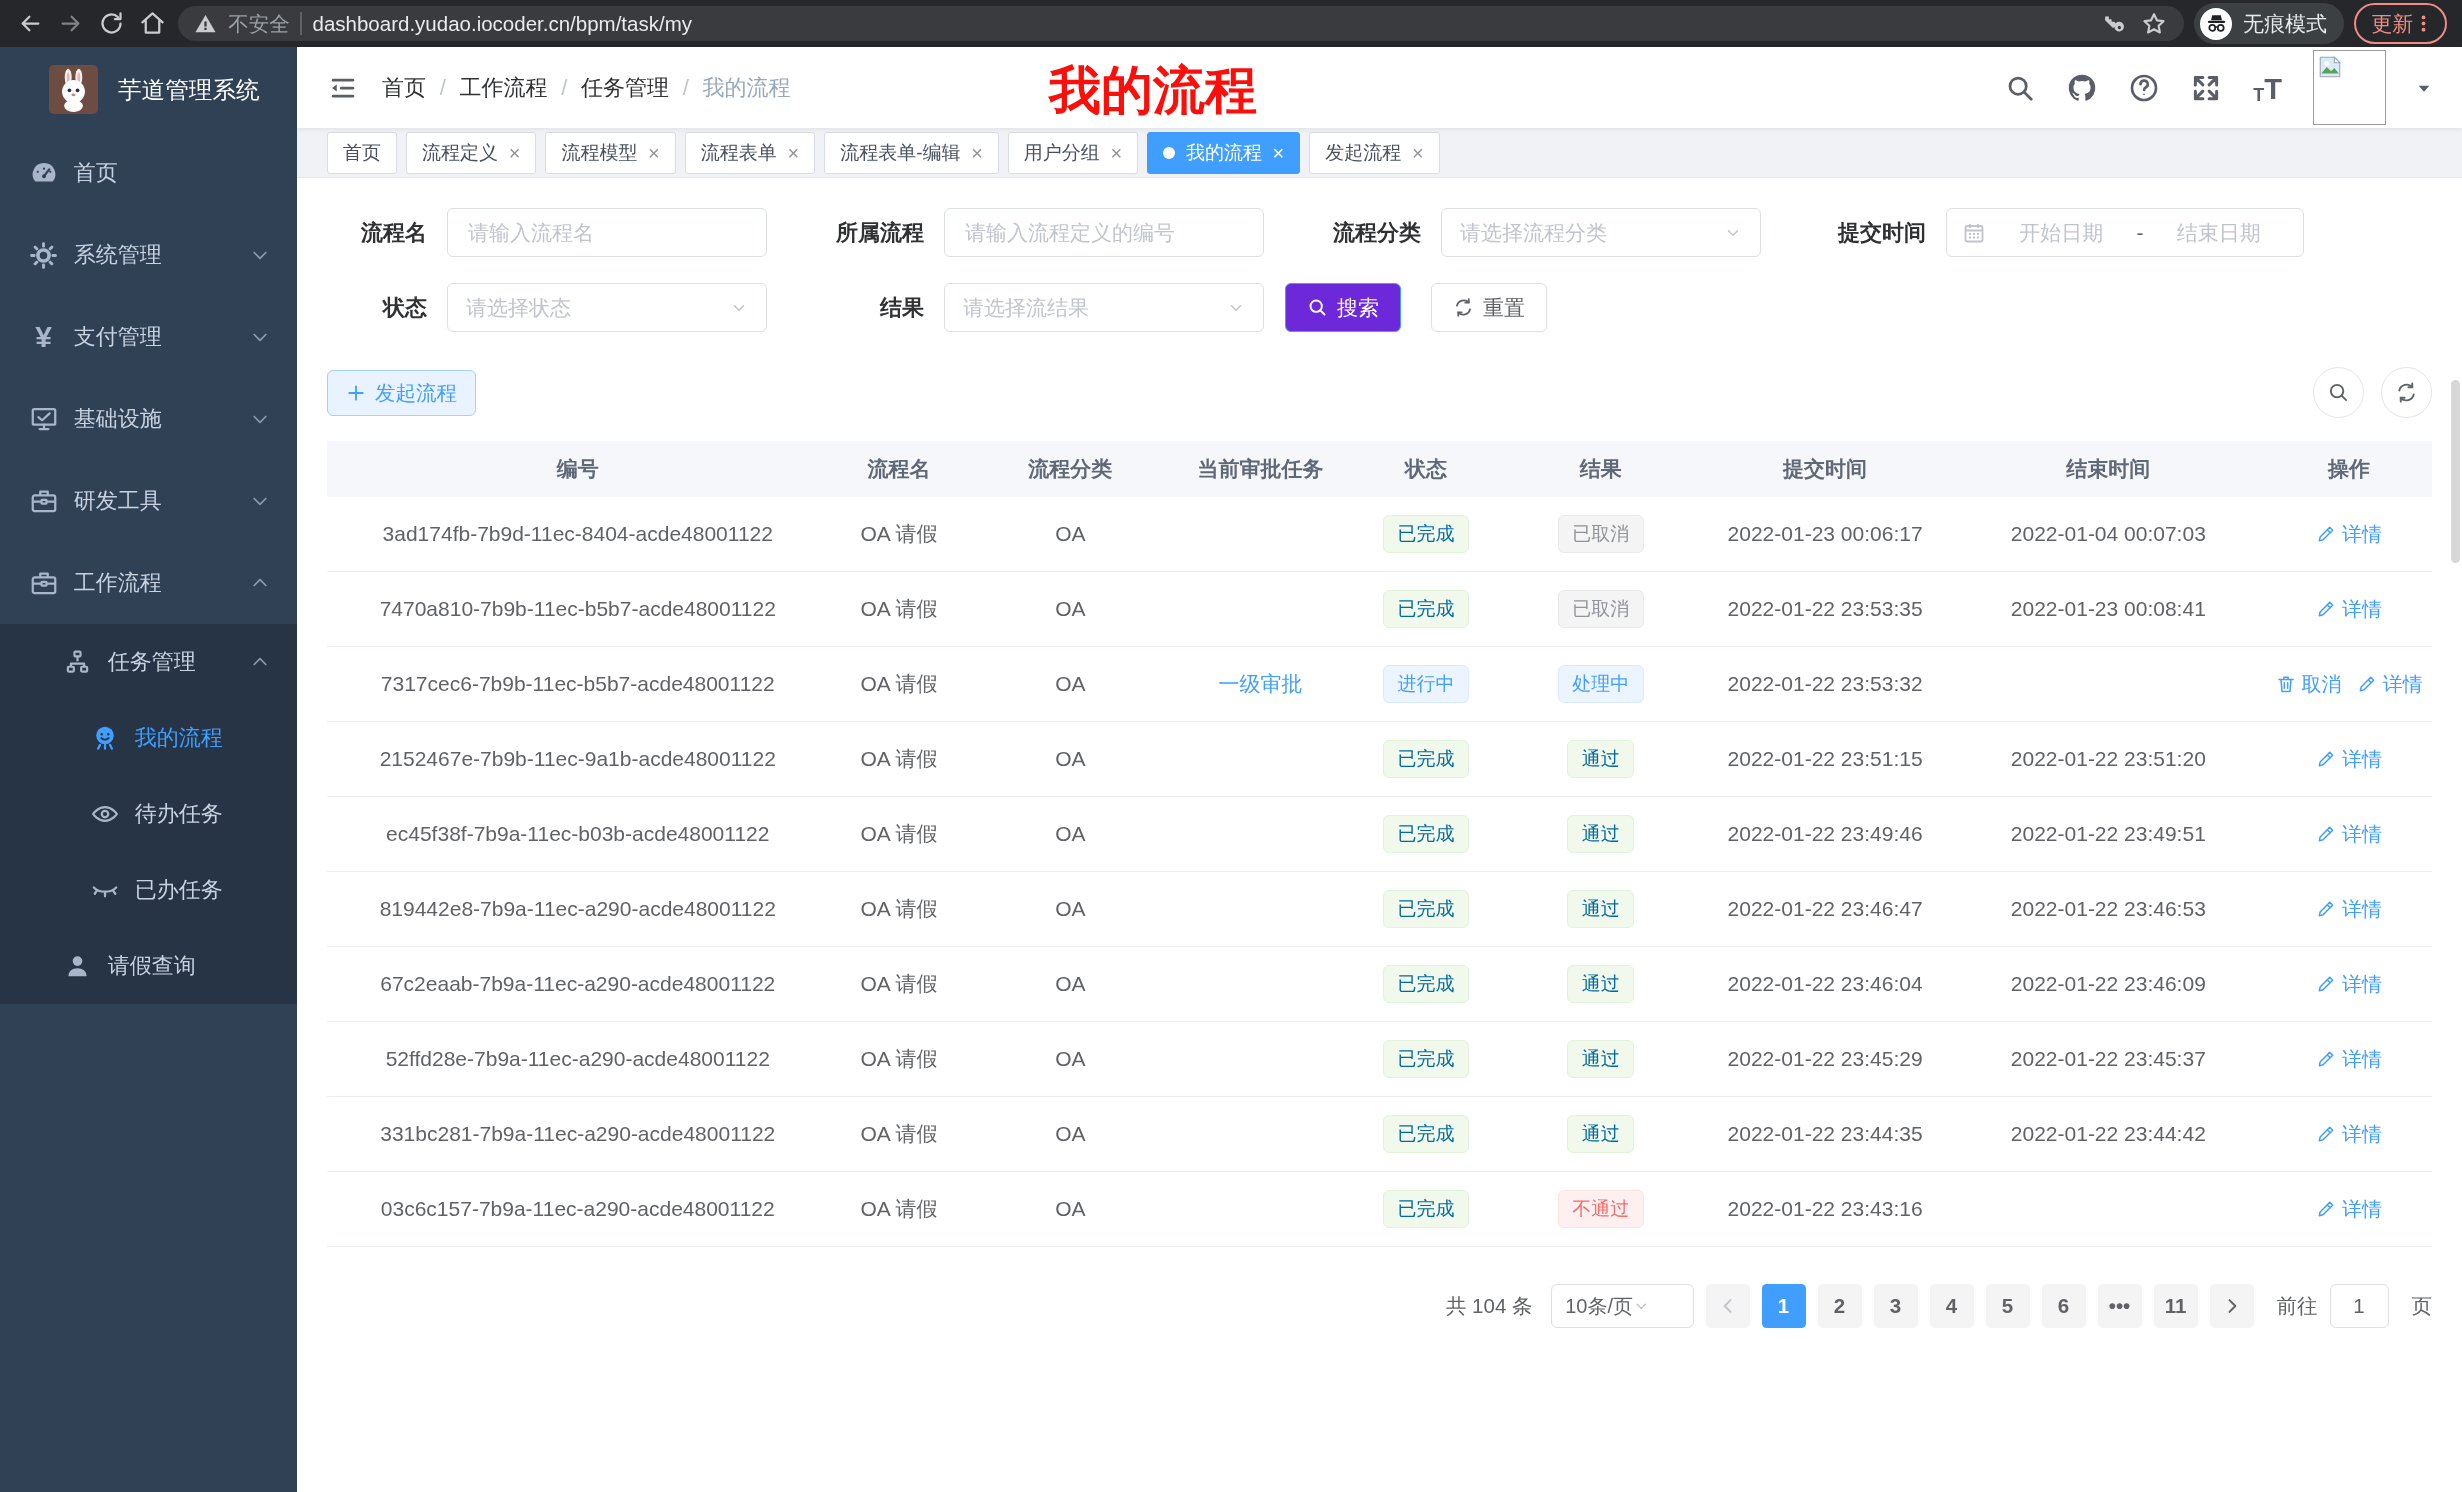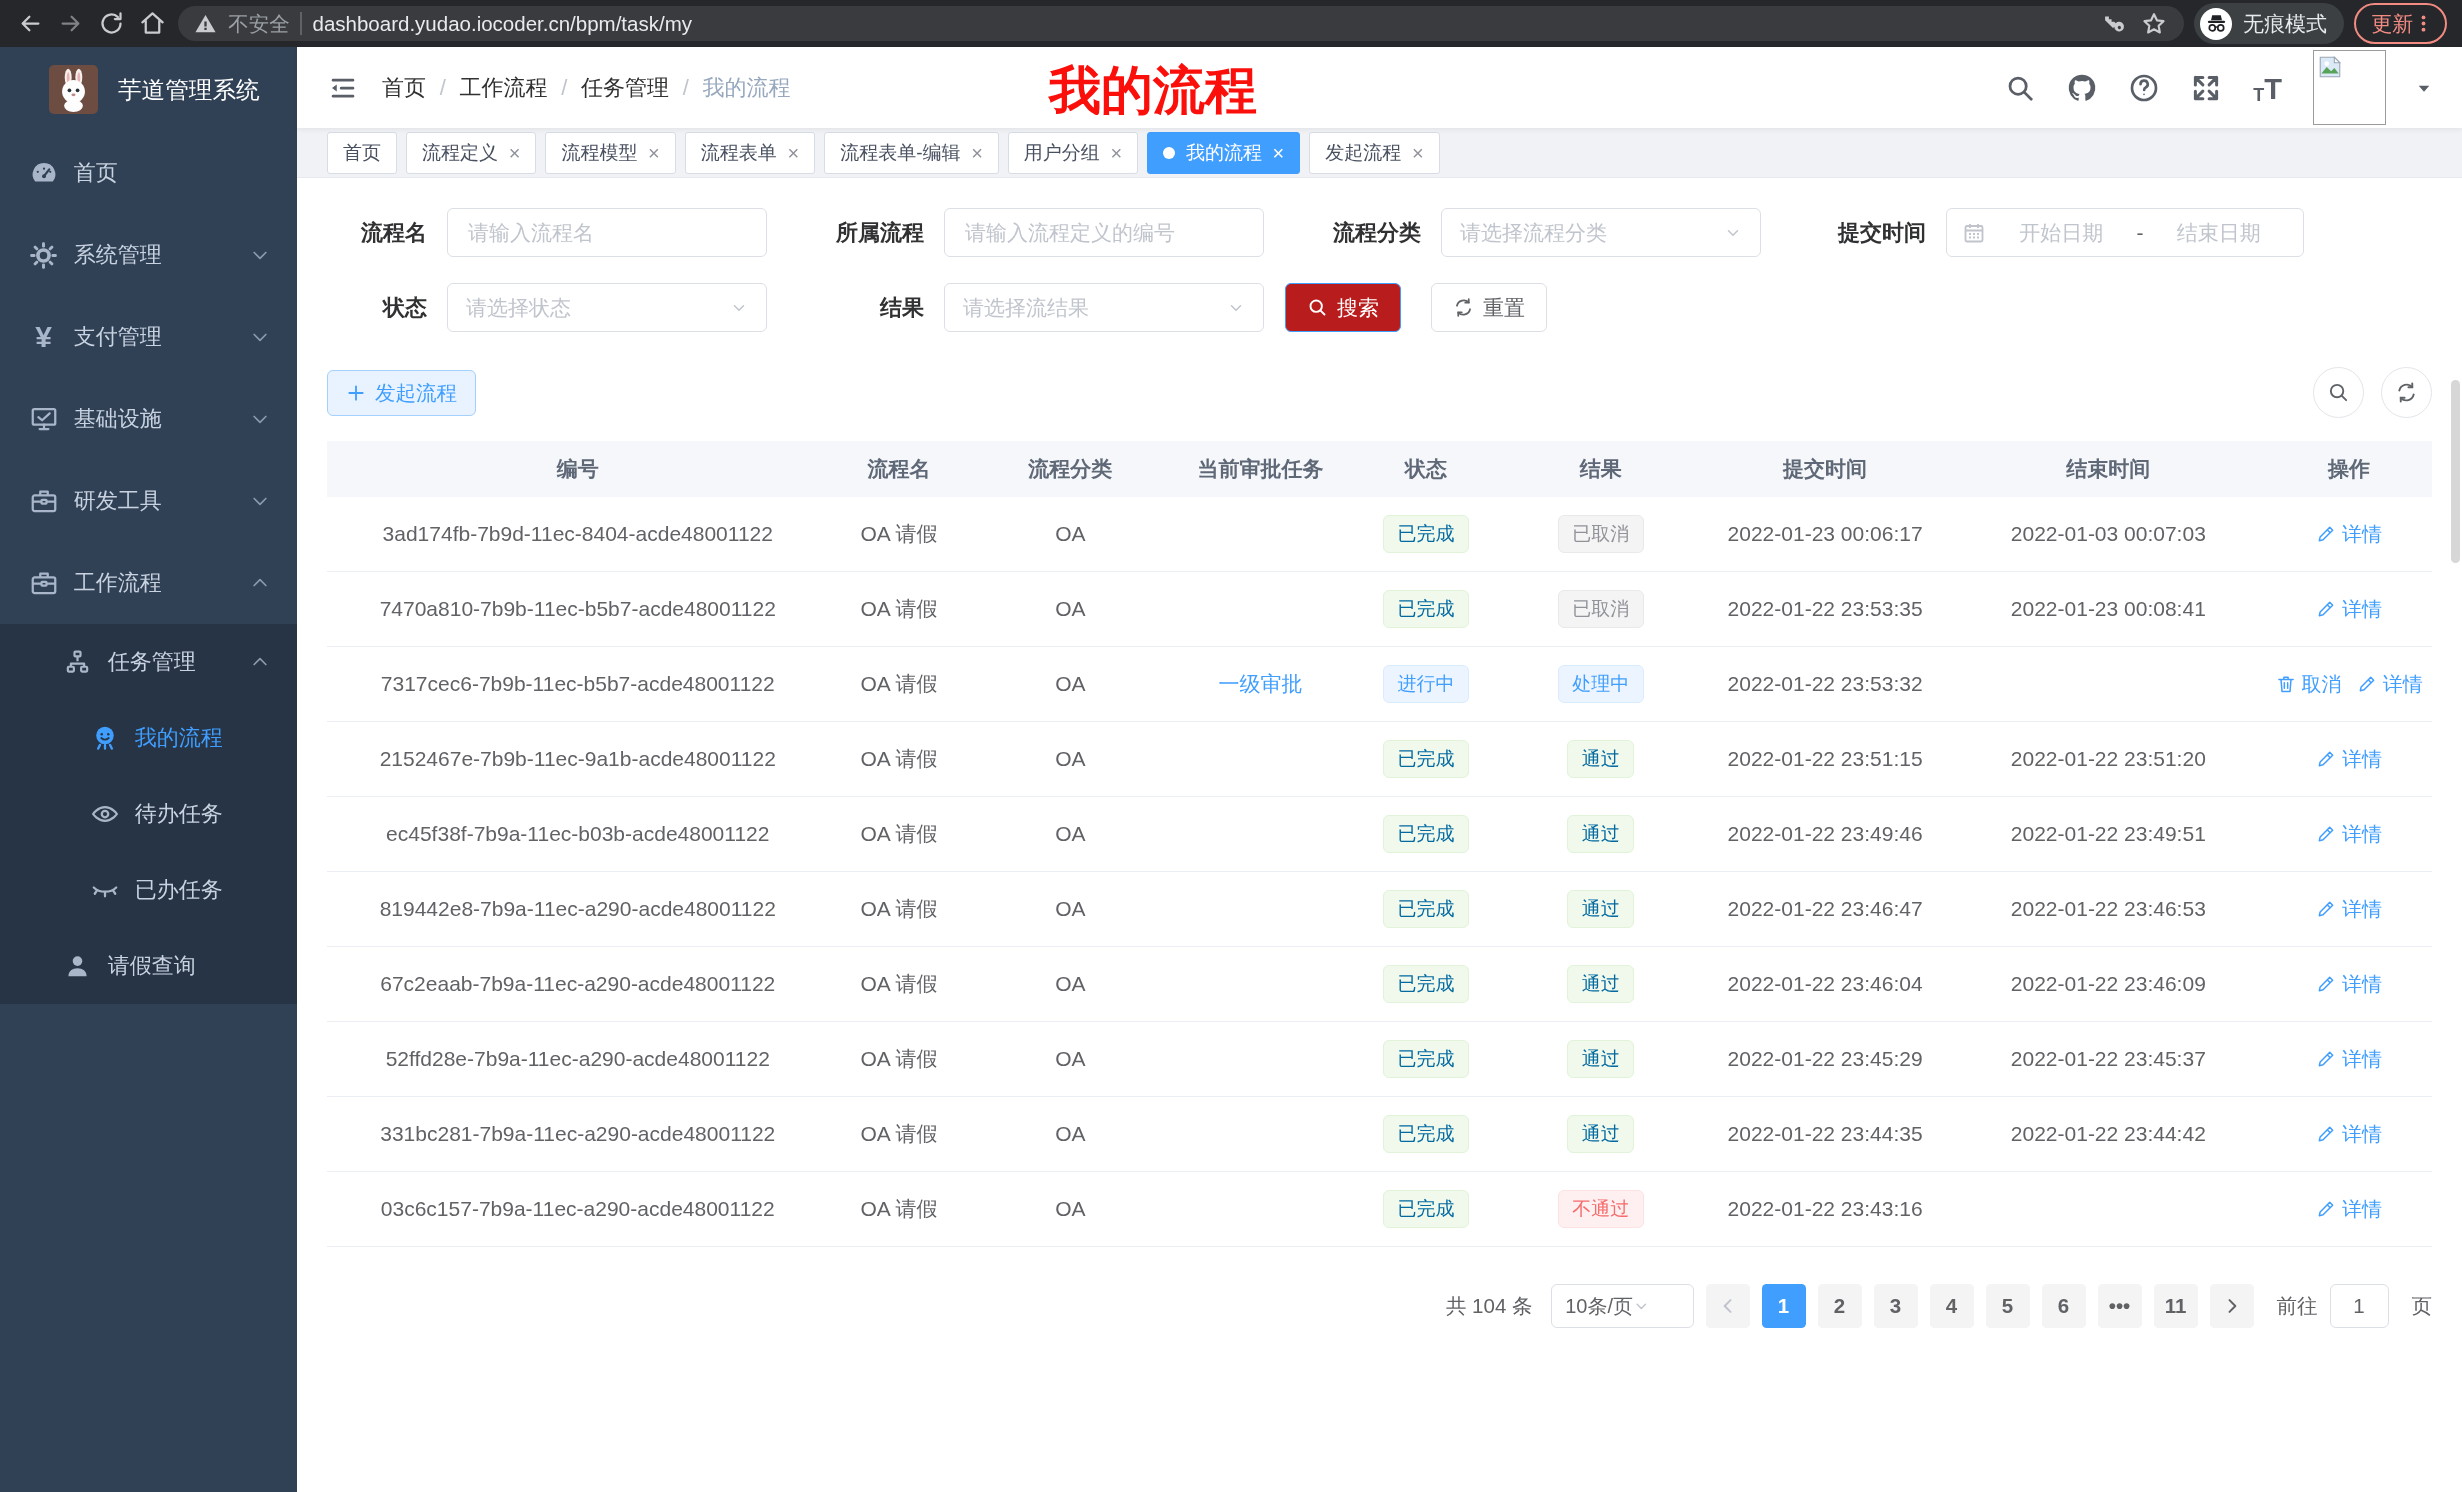--- a/index.html
+++ b/index.html
@@ -73,21 +73,21 @@
   .inp input{border:none;outline:none;width:100%;font-size:21px;color:#606266;font-family:inherit;background:transparent}
   .inp input::placeholder{color:#c0c4cc}
   .sel{justify-content:space-between;cursor:pointer}
   .sel .ph{font-size:21px;color:#c0c4cc;white-space:nowrap}
   .sel .sel-caret{color:#c0c4cc;display:flex}
   .daterange{width:358px;height:49px;border:1.5px solid #dcdfe6;border-radius:6px;display:flex;align-items:center;padding:0 15px;box-sizing:border-box;gap:6px}
   .dr-ic{color:#c0c4cc;display:flex;flex:0 0 auto}
   .dr-ph{flex:1;text-align:center;font-size:21px;color:#c0c4cc;white-space:nowrap}
   .dr-sep{color:#606266;font-size:21px}
   .btn{height:49px;border-radius:6px;display:flex;align-items:center;gap:9px;padding:0 21px;font-size:21px;cursor:pointer;box-sizing:border-box;white-space:nowrap}
-  .btn-primary{background:#b91c1c;color:#fff;border:1.5px solid #409eff;margin-left:21px}
+  .btn-primary{background:#6d28d9;color:#fff;border:1.5px solid #409eff;margin-left:21px}
   .btn-plain{background:#fff;color:#606266;border:1.5px solid #dcdfe6;margin-left:30px}
   .toolbar{display:flex;align-items:center;justify-content:space-between;margin-top:35px}
   .btn-create{height:44px;background:#e8f3ff;border:1.5px solid #a3d0fd;border-radius:6px;color:#409eff;display:flex;align-items:center;gap:9px;padding:0 18px;font-size:20.5px;cursor:pointer}
   .circ-btns{display:flex;gap:16.7px}
   .circ-btn{width:49px;height:49px;border-radius:50%;border:1.5px solid #e2e5ea;background:#fff;color:#5f6368;display:flex;align-items:center;justify-content:center;cursor:pointer}
   
   .table{margin-top:23px;width:100%}
   .thead{display:flex;background:#f5f7fa;height:56px;align-items:center}
   .th{font-size:21px;font-weight:bold;color:#5f6877;display:flex;align-items:center;justify-content:center}
   .tr{display:flex;height:74px;border-bottom:1.5px solid #ebeef5;align-items:center}
@@ -577,21 +577,21 @@
               <span class="td c1">OA 请假</span>
               <span class="td c2">OA</span>
               <span class="td c3"></span>
               <span class="td c4">
                 <span class="tag tag-success">已完成</span>
               </span>
               <span class="td c5">
                 <span class="tag tag-info">已取消</span>
               </span>
               <span class="td c6">2022-01-23 00:06:17</span>
-              <span class="td c7">2022-01-03 00:07:03</span>
+              <span class="td c7">2022-01-04 00:07:03</span>
               <span class="td c8">
                 <span class="op-link">
                   <span class="op-ic">
                     <svg width="20" height="20" viewBox="0 0 24 24" fill="none" stroke="currentColor" stroke-width="1.8" stroke-linejoin="round">
                       <path d="M4 20l4.5-1L20 7.5 16.5 4 5 15.5 4 20z"></path>
                       <path d="M13.5 7l3.5 3.5"></path>
                     </svg>
                   </span>
                   <span>详情</span>
                 </span>

